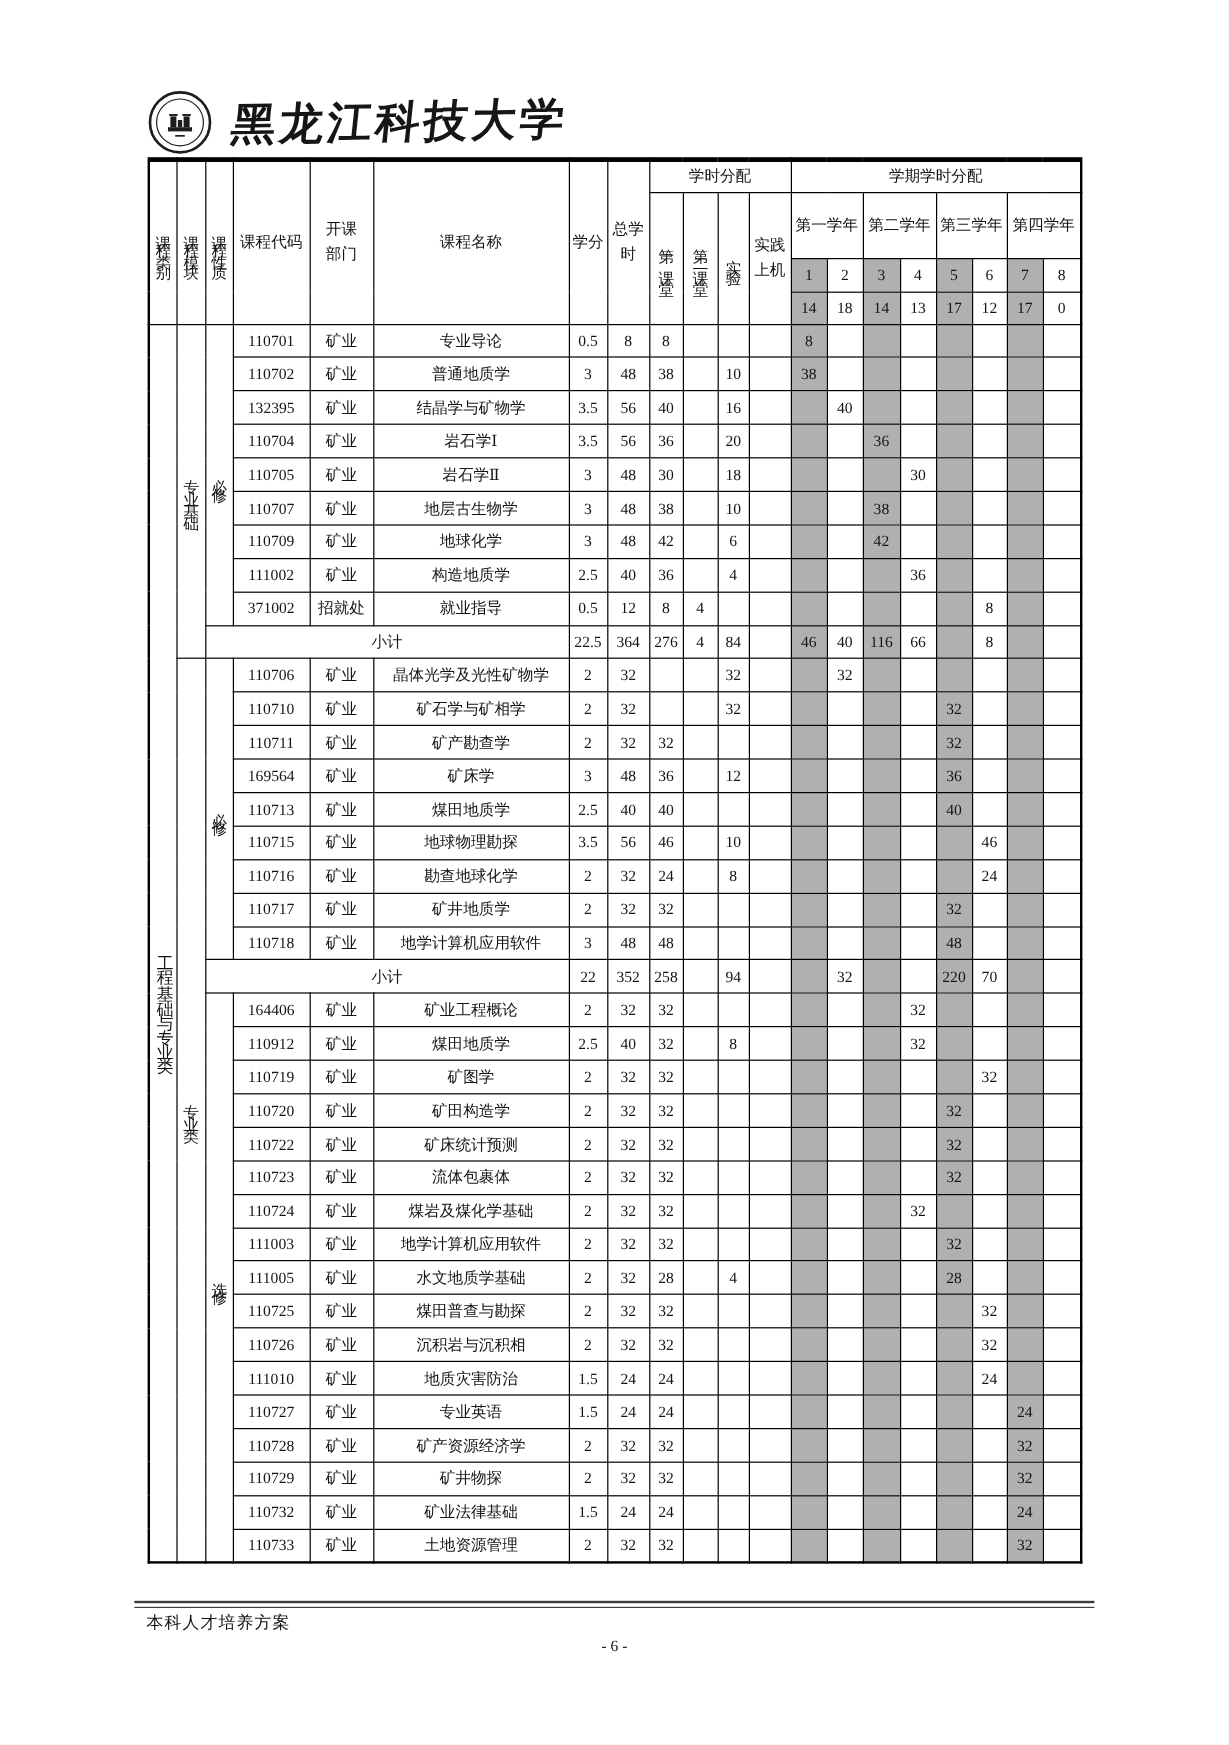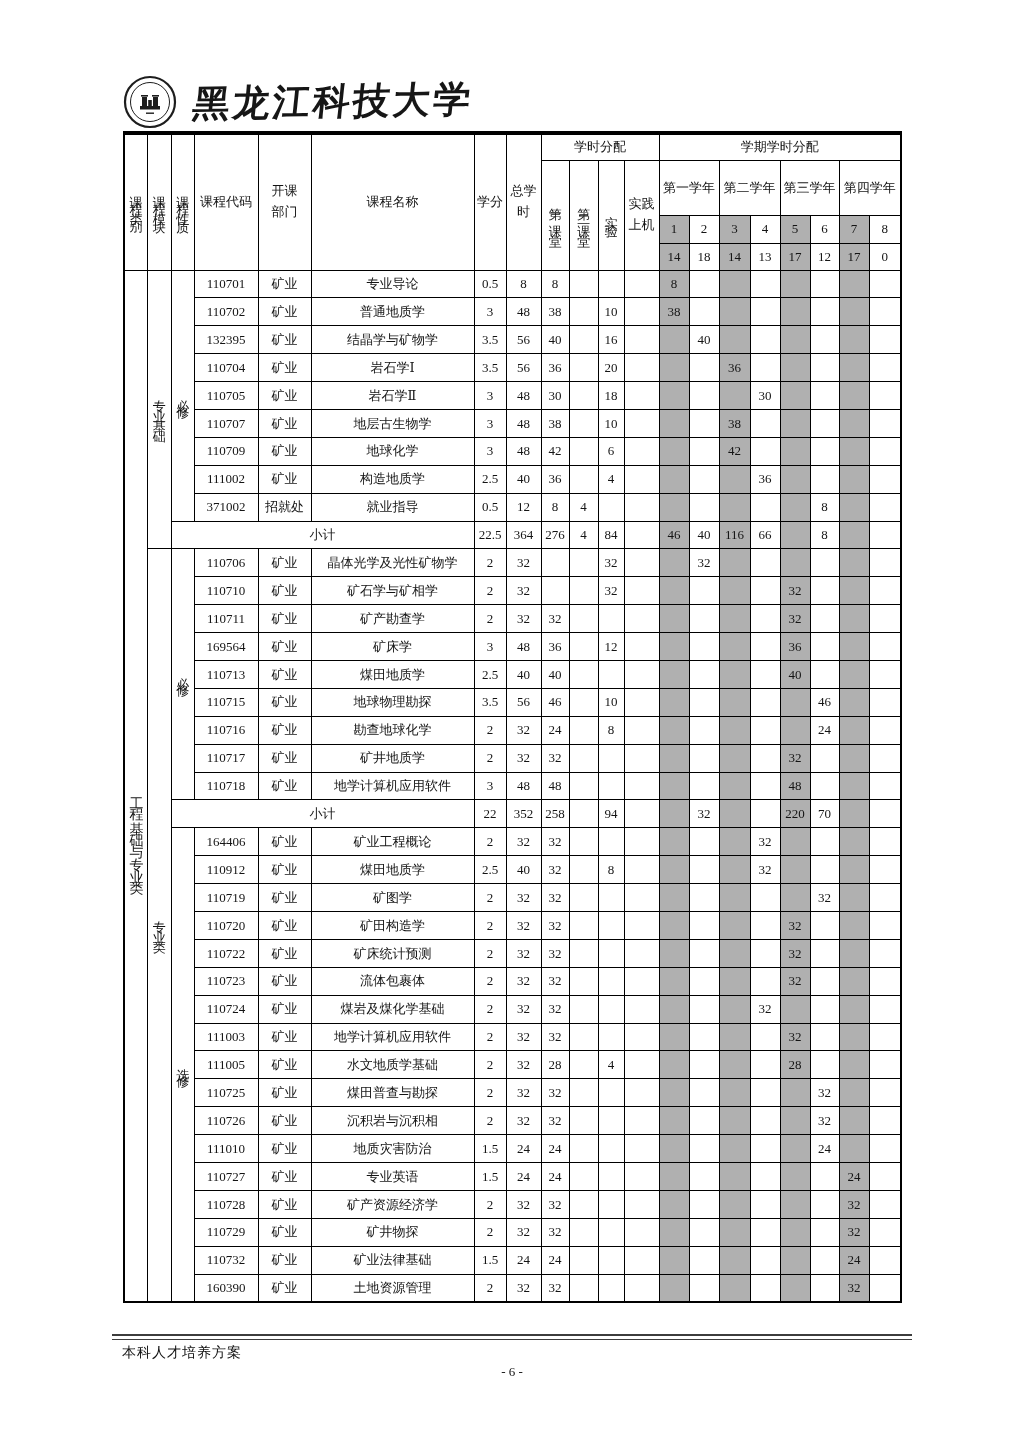--- a/index.html
+++ b/index.html
@@ -849,21 +849,21 @@
           <td class="g"></td>
           <td></td>
           <td class="g"></td>
           <td></td>
           <td class="g"></td>
           <td></td>
           <td class="g">24</td>
           <td></td>
         </tr>
         <tr class="body">
-          <td>160390</td>
+          <td>110733</td>
           <td>矿业</td>
           <td class="name">土地资源管理</td>
           <td>2</td>
           <td>32</td>
           <td>32</td>
           <td></td>
           <td></td>
           <td></td>
           <td class="g"></td>
           <td></td>

